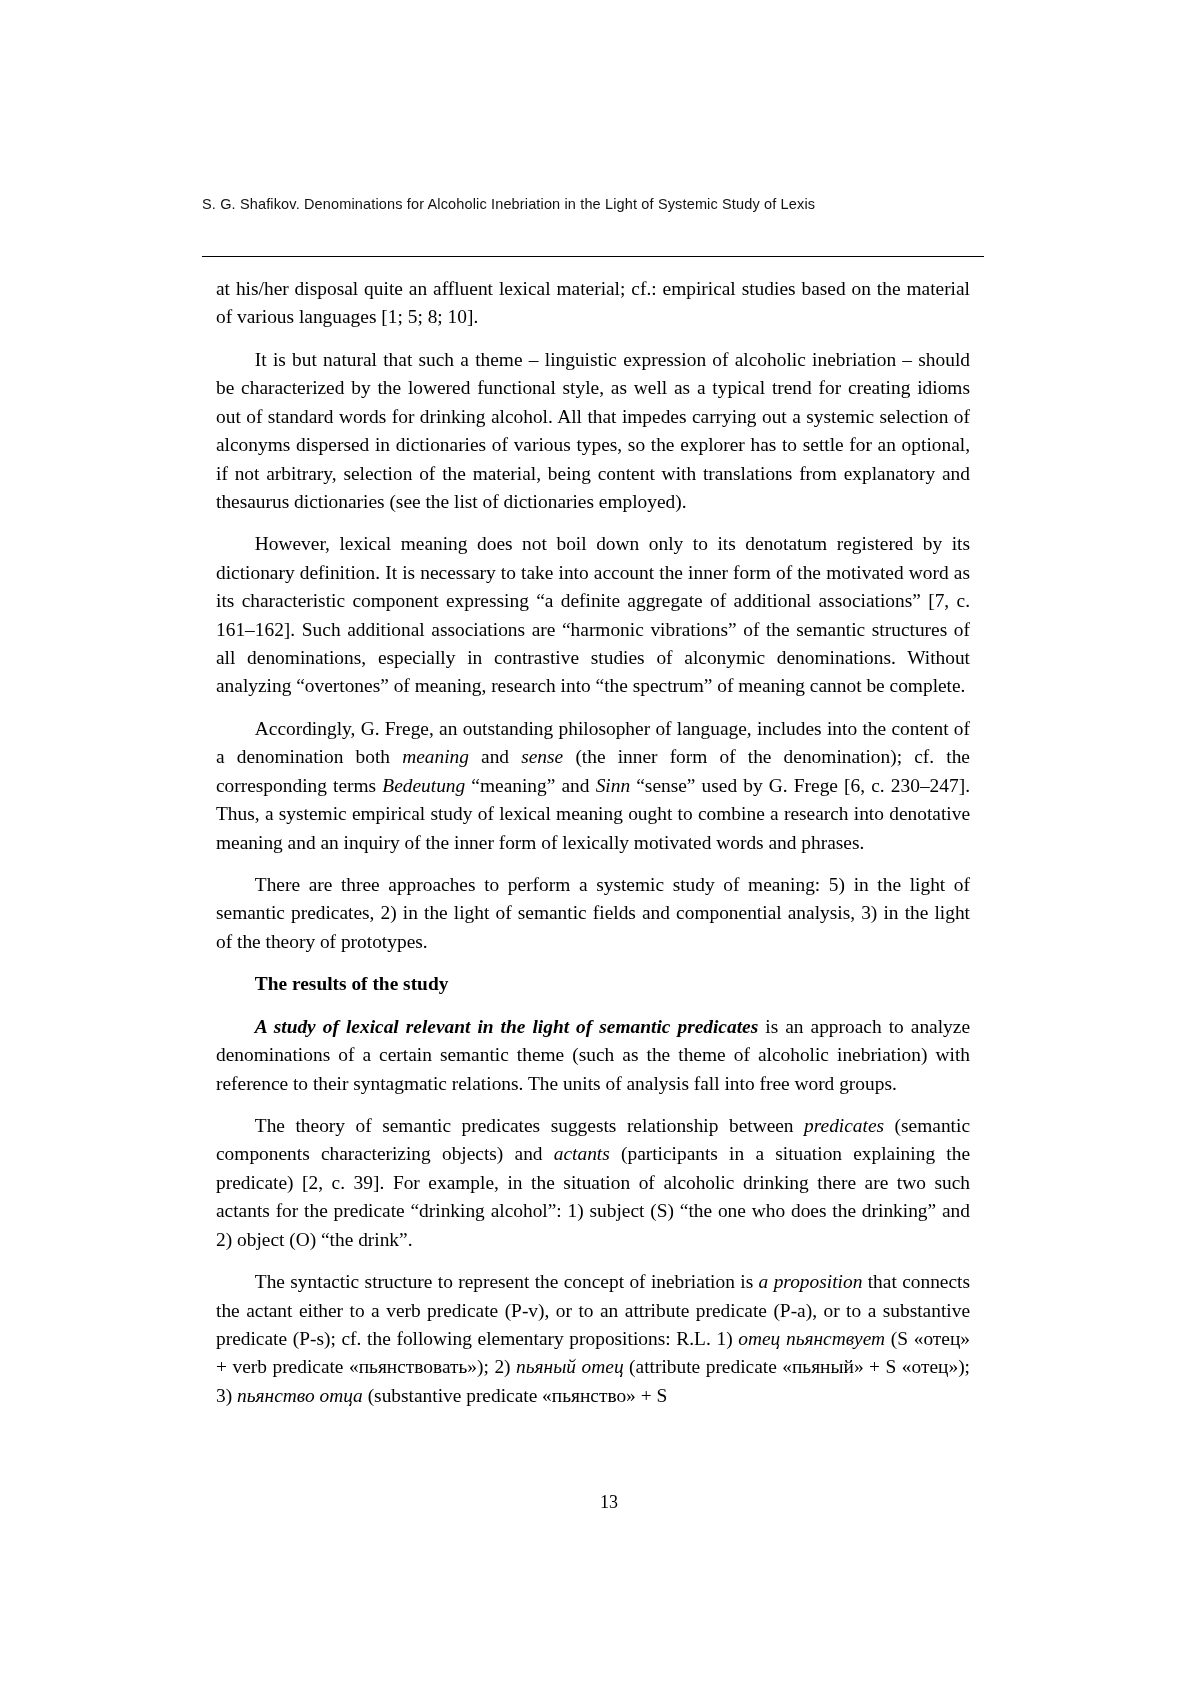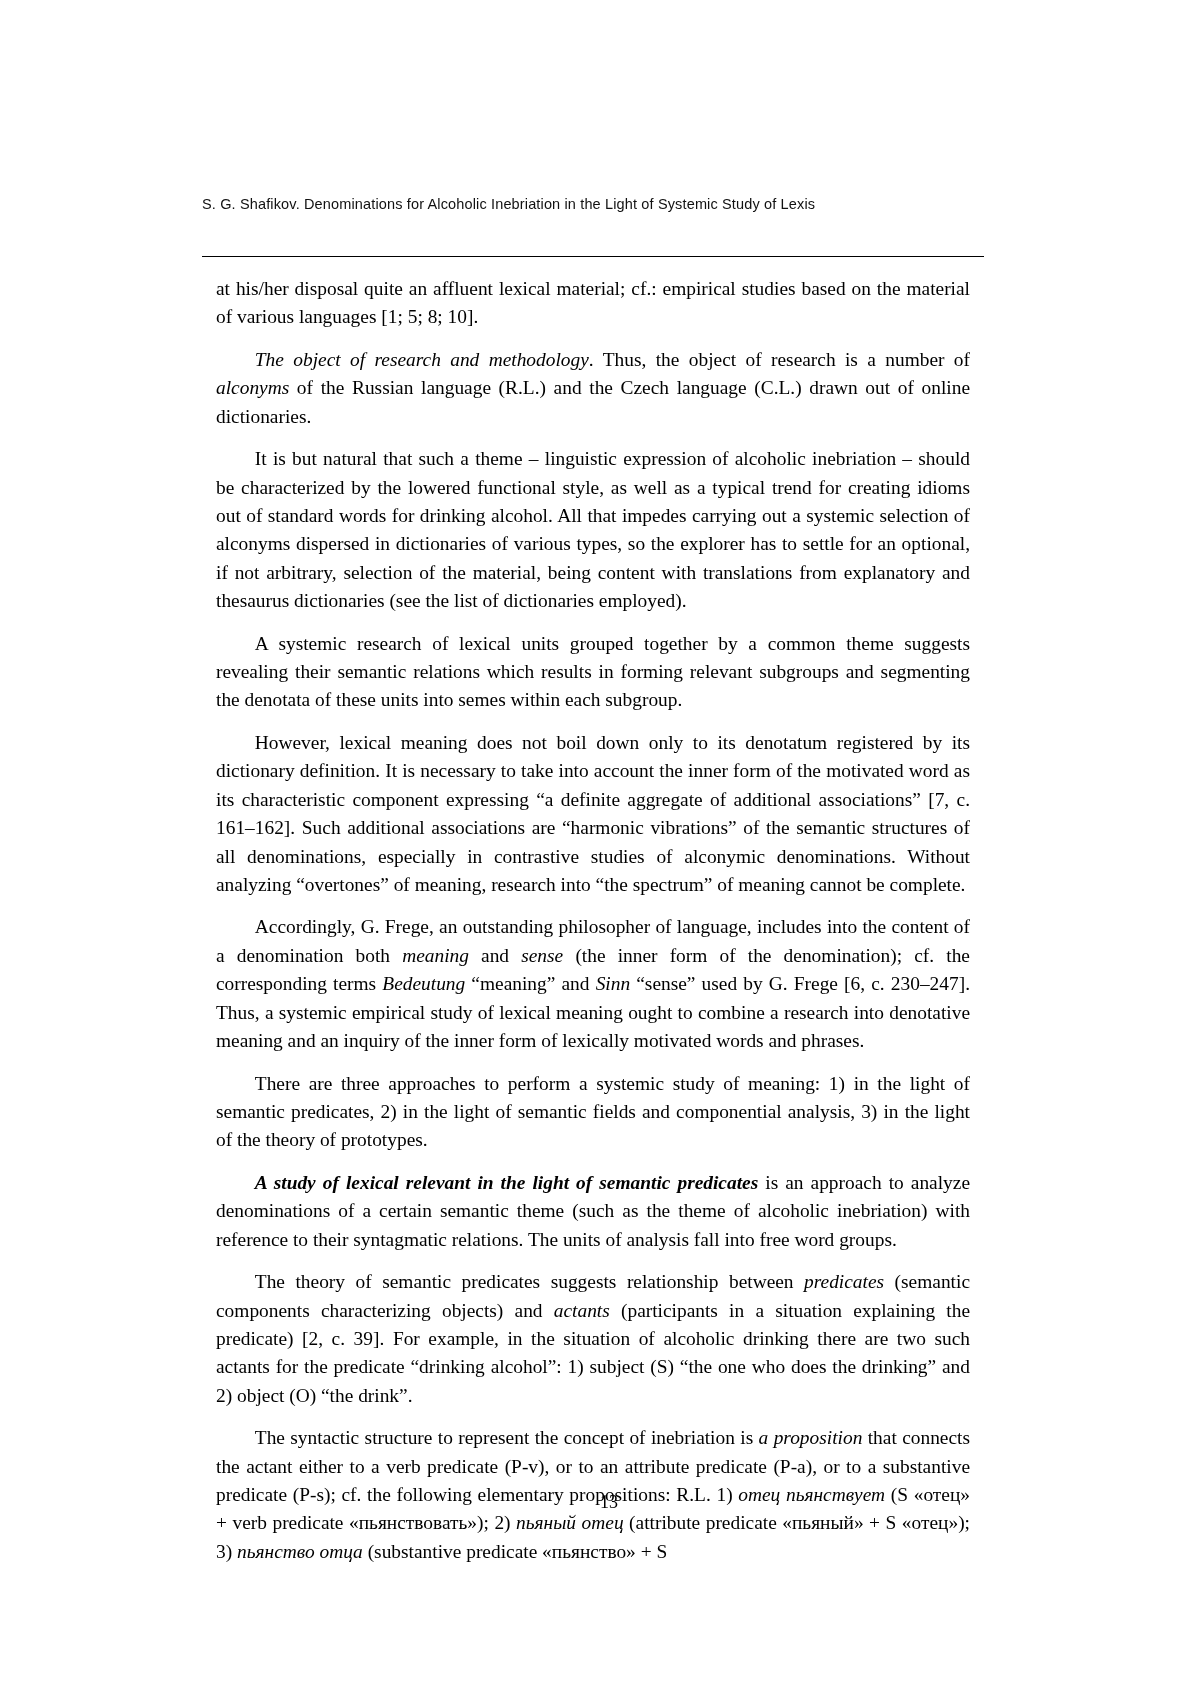--- a/index.html
+++ b/index.html
@@ -78,32 +78,31 @@
   <div class="content">
 
     <div class="running-head">S. G. Shafikov. Denominations for Alcoholic Inebriation in the Light of Systemic Study of Lexis</div>
 
     <div class="rule"></div>
 
     <div class="body-text">
 
       <p class="noindent">at his/her disposal quite an affluent lexical material; cf.: empirical studies based on the material of various languages [1; 5; 8; 10].</p>
 
-      <p><i>The object of research and methodology</i>. Thus, the object of research is a number of <i>alconyms</i> of the Russian language (R.L.) and the Czech language (C.L.) drawn out of online dictionaries.</p>
 
       <p>It is but natural that such a theme – linguistic expression of alcoholic inebriation – should be characterized by the lowered functional style, as well as a typical trend for creating idioms out of standard words for drinking alcohol. All that impedes carrying out a systemic selection of alconyms dispersed in dictionaries of various types, so the explorer has to settle for an optional, if not arbitrary, selection of the material, being content with translations from explanatory and thesaurus dictionaries (see the list of dictionaries employed).</p>
 
-      <p>A systemic research of lexical units grouped together by a common theme suggests revealing their semantic relations which results in forming relevant subgroups and segmenting the denotata of these units into semes within each subgroup.</p>
 
       <p>However, lexical meaning does not boil down only to its denotatum registered by its dictionary definition. It is necessary to take into account the inner form of the motivated word as its characteristic component expressing “a definite aggregate of additional associations” [7, c. 161–162]. Such additional associations are “harmonic vibrations” of the semantic structures of all denominations, especially in contrastive studies of alconymic denominations. Without analyzing “overtones” of meaning, research into “the spectrum” of meaning cannot be complete.</p>
 
       <p>Accordingly, G. Frege, an outstanding philosopher of language, includes into the content of a denomination both <i>meaning</i> and <i>sense</i> (the inner form of the denomination); cf. the corresponding terms <i>Bedeutung</i> “meaning” and <i>Sinn</i> “sense” used by G. Frege [6, c. 230–247]. Thus, a systemic empirical study of lexical meaning ought to combine a research into denotative meaning and an inquiry of the inner form of lexically motivated words and phrases.</p>
 
-      <p>There are three approaches to perform a systemic study of meaning: 1) in the light of semantic predicates, 2) in the light of semantic fields and componential analysis, 3) in the light of the theory of prototypes.</p>
+      <p>There are three approaches to perform a systemic study of meaning: 5) in the light of semantic predicates, 2) in the light of semantic fields and componential analysis, 3) in the light of the theory of prototypes.</p>
 
+      <p class="head">The results of the study</p>
 
       <p><span class="bi">A study of lexical relevant in the light of semantic predicates</span> is an approach to analyze denominations of a certain semantic theme (such as the theme of alcoholic inebriation) with reference to their syntagmatic relations. The units of analysis fall into free word groups.</p>
 
       <p>The theory of semantic predicates suggests relationship between <i>predicates</i> (semantic components characterizing objects) and <i>actants</i> (participants in a situation explaining the predicate) [2, c. 39]. For example, in the situation of alcoholic drinking there are two such actants for the predicate “drinking alcohol”: 1) subject (S) “the one who does the drinking” and 2) object (O) “the drink”.</p>
 
       <p>The syntactic structure to represent the concept of inebriation is <i>a proposition</i> that connects the actant either to a verb predicate (P-v), or to an attribute predicate (P-a), or to a substantive predicate (P-s); cf. the following elementary propositions: R.L. 1) <i>отец пьянствует</i> (S «отец» + verb predicate «пьянствовать»); 2) <i>пьяный отец</i> (attribute predicate «пьяный» + S «отец»); 3) <i>пьянство отца</i> (substantive predicate «пьянство» + S</p>
 
     </div>
   </div>
 

